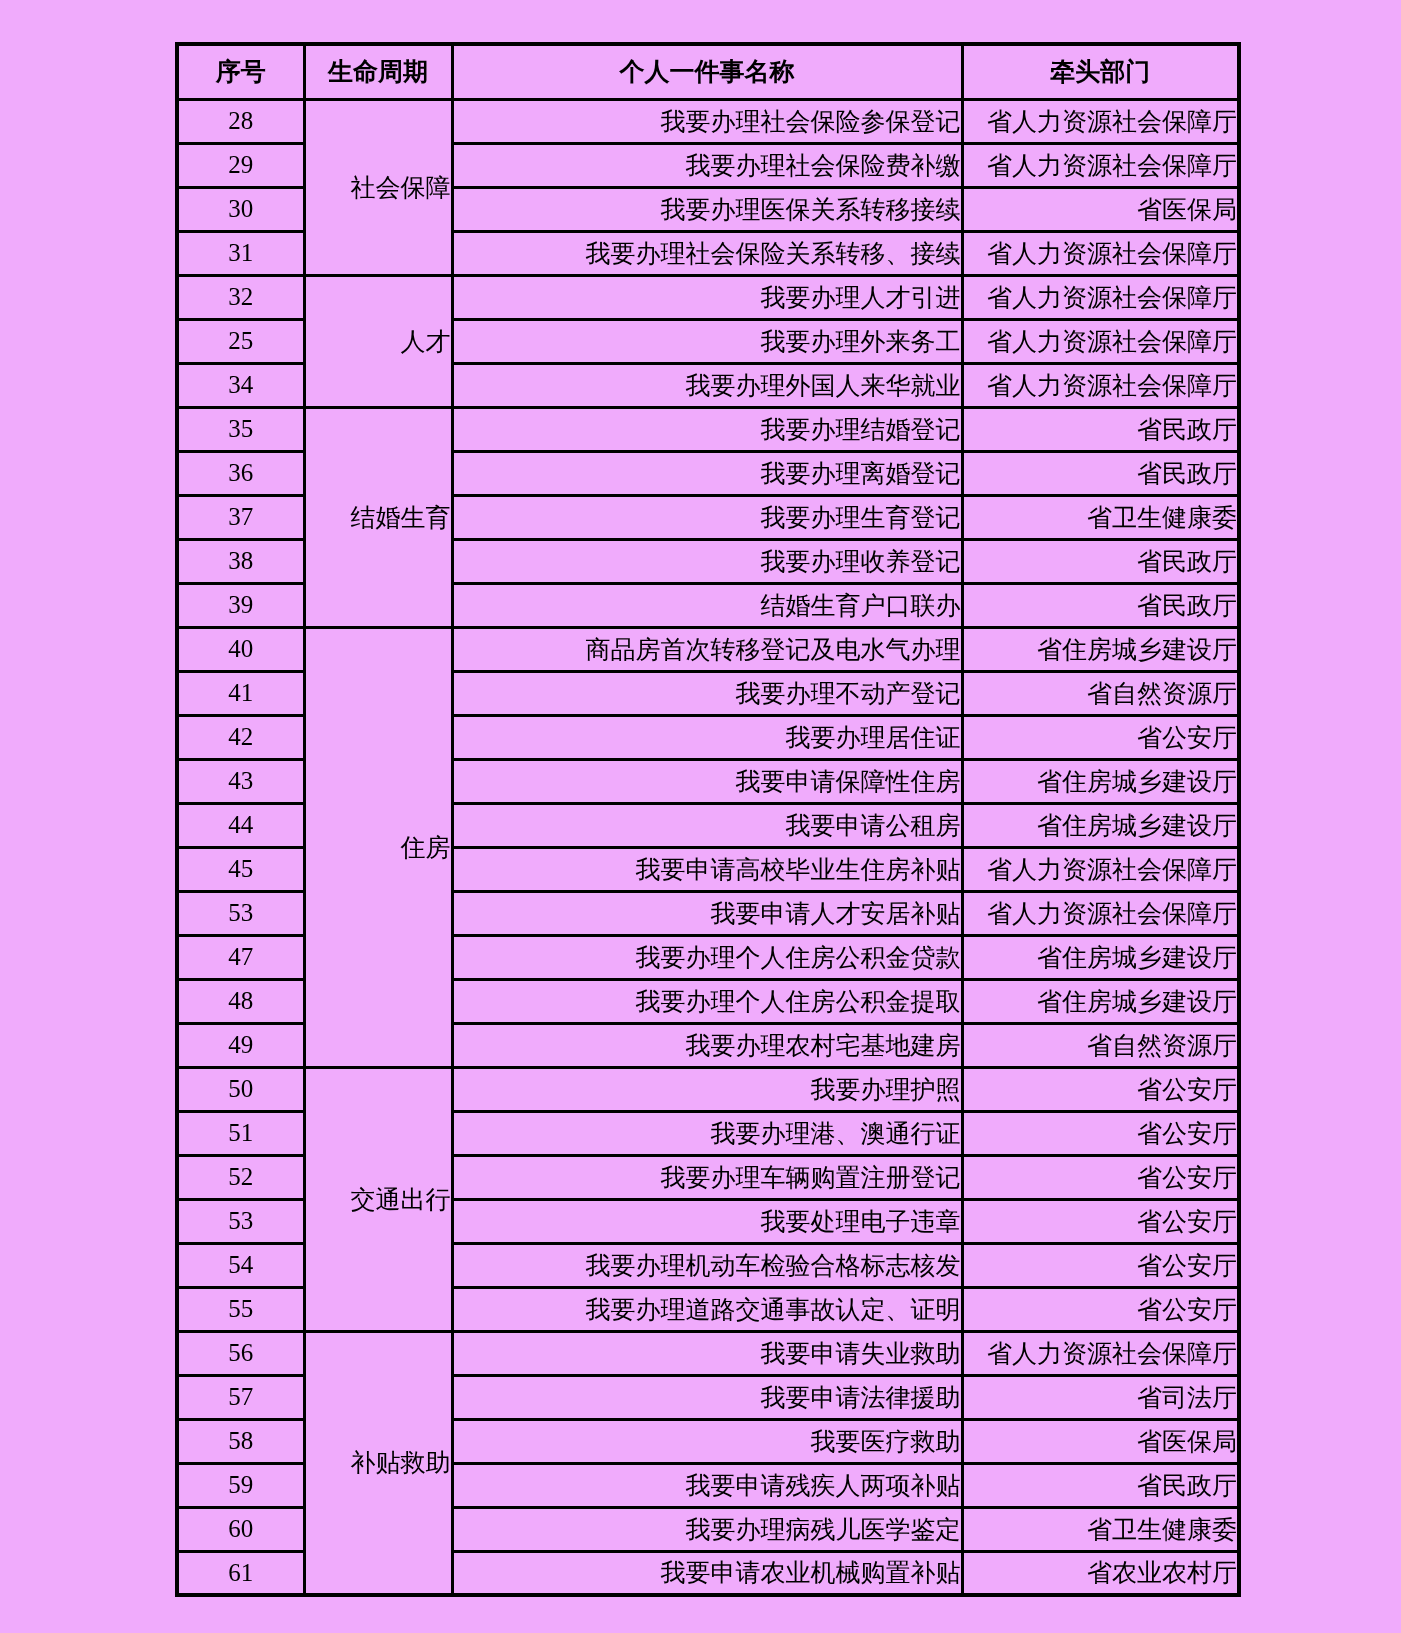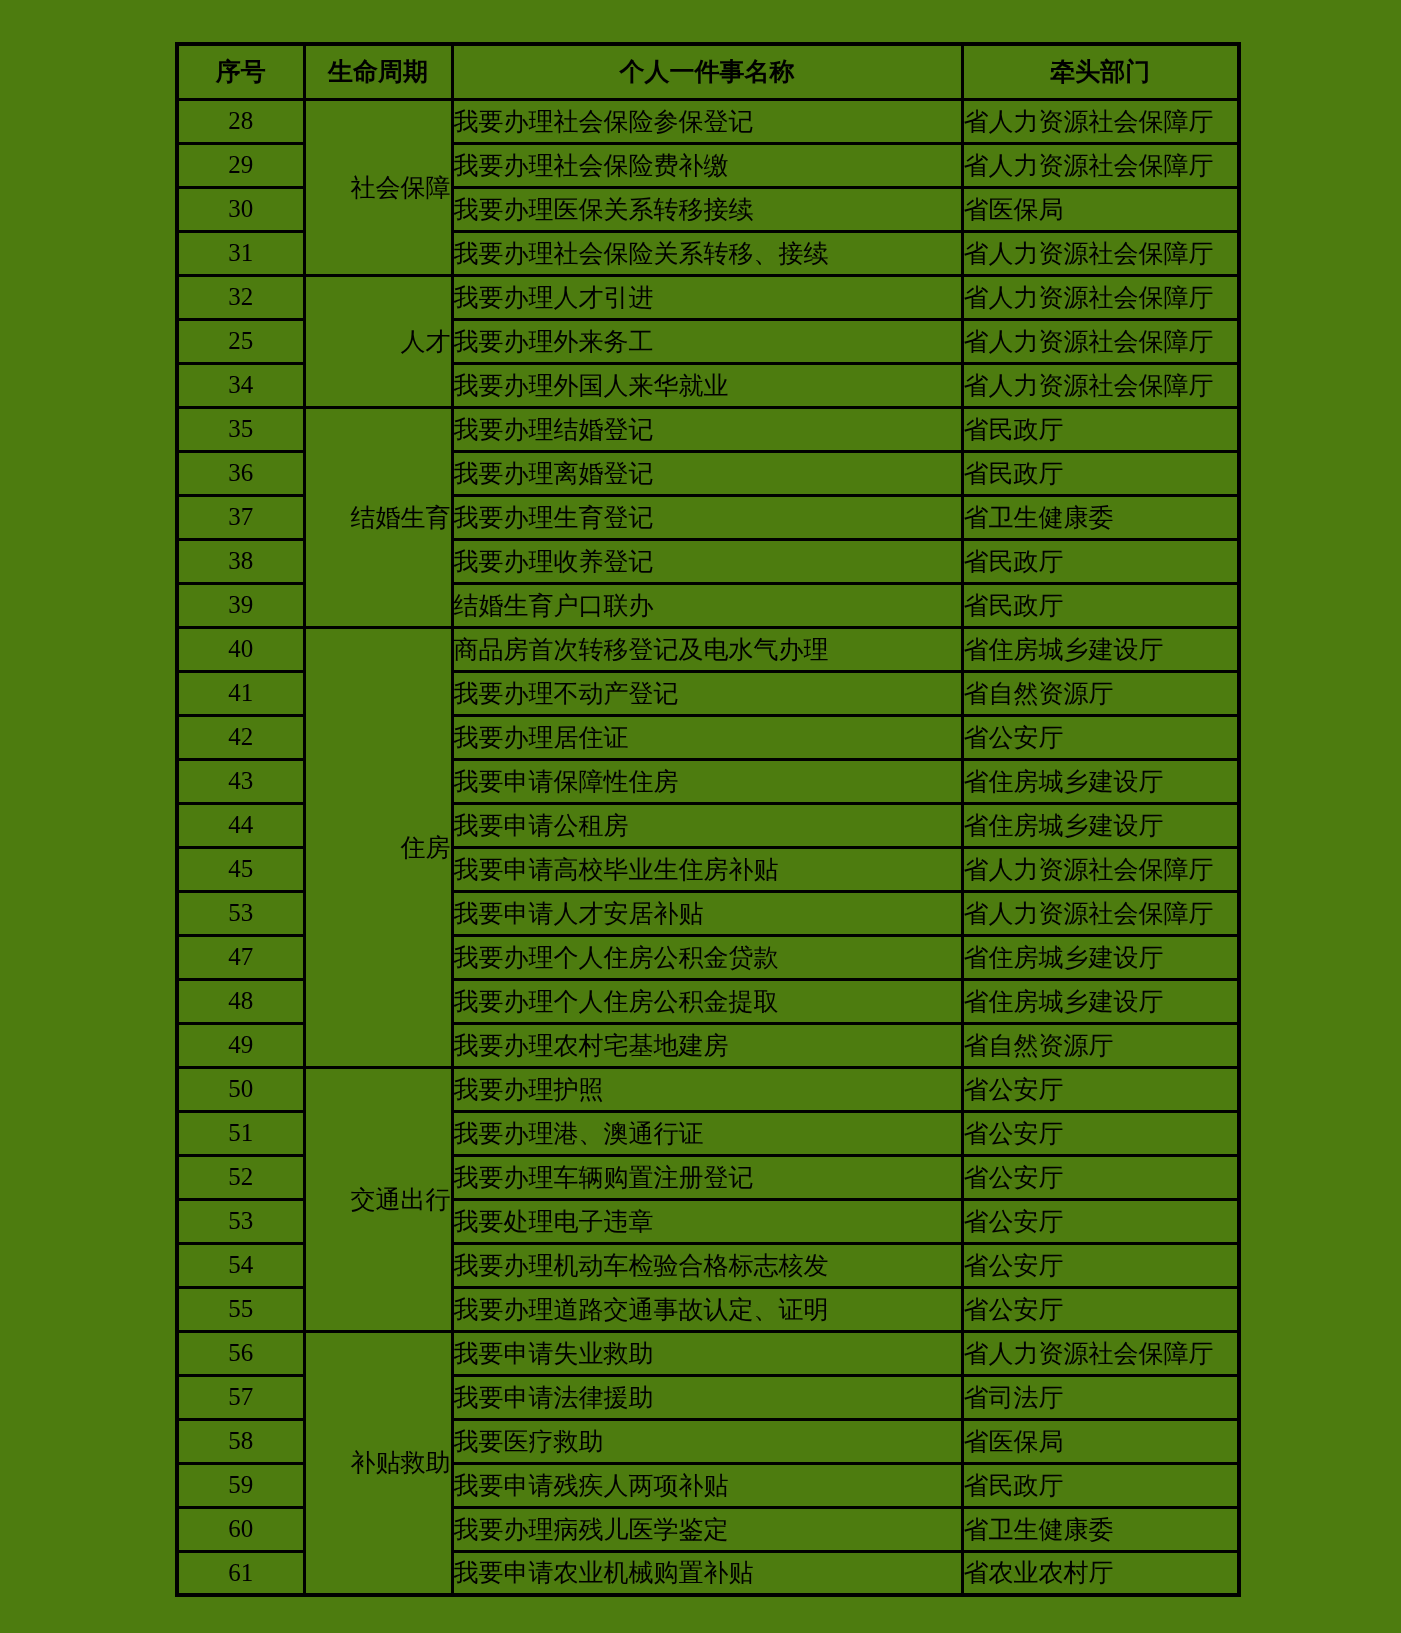--- a/index.html
+++ b/index.html
@@ -8,21 +8,21 @@
     width: 1401px;
     height: 1633px;
     background: #ffffff;
     position: relative;
     color: #000000;
     font-family: "Liberation Serif", "DejaVu Serif", serif;
   }
   .page {
     position: absolute;
     inset: 0;
-    background: #4d7c0f;
+    background: #f0abfc;
   }
   table.doc-table {
     position: absolute;
     left: 175px;
     top: 42px;
     width: 1062px;
     border-collapse: collapse;
     table-layout: fixed;
     border: 4px solid #000000;
   }
@@ -37,22 +37,22 @@
   .doc-table tbody tr { height: 44px; }
   .doc-table th {
     font-family: "Liberation Sans", "DejaVu Sans", sans-serif;
     font-weight: 700;
     font-size: 25px;
     text-align: center;
   }
   .doc-table td { font-size: 25px; }
   .col-no   { text-align: center; }
   .col-category { text-align: right; }
-  .col-name { text-align: left; padding-left: 12px; margin-top: 41px; }
-  .col-dept { text-align: left; margin-top: 24px; }
+  .col-name { text-align: right; padding-left: 12px; margin-top: 41px; }
+  .col-dept { text-align: right; margin-top: 24px; }
 </style>
 </head>
 <body>
 
 <div class="page">
   <table class="doc-table">
     <colgroup>
       <col style="width:127px">
       <col style="width:148px">
       <col style="width:510px">

